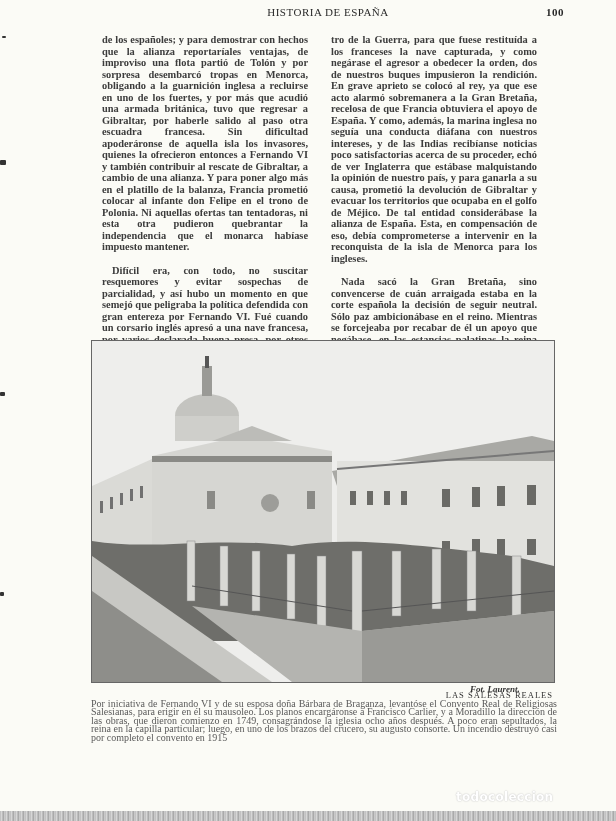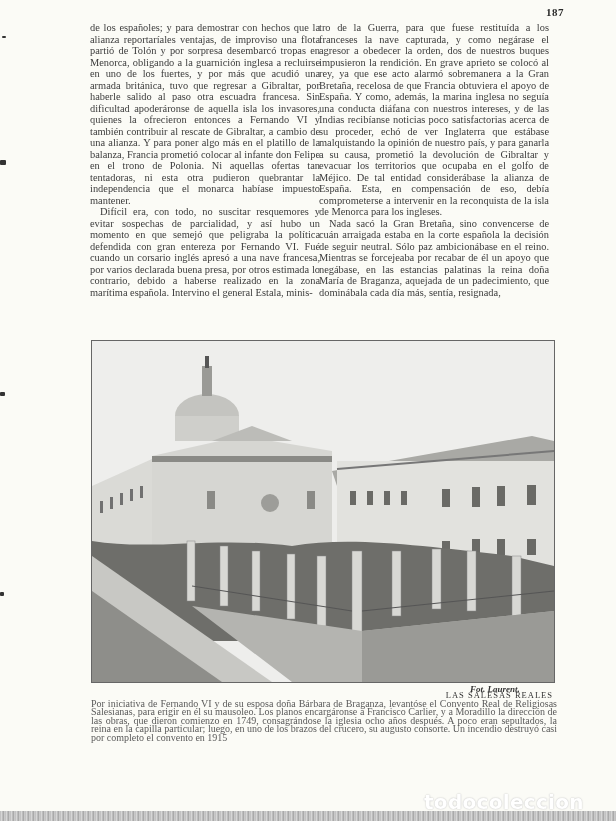--- a/index.html
+++ b/index.html
@@ -14,21 +14,21 @@
       font-family: "Liberation Serif", serif; font-size: 11px; letter-spacing: 0.5px;
       color: #2a2a2a;
     }
     .page-header .title { position: absolute; left: 0; right: 0; text-align: center; top: 0; }
     .page-header .pnum { position: absolute; right: 0; top: 0; font-weight: bold; }
     .col {
       position: absolute; top: 22px; width: 230px;
       font-family: "Liberation Serif", serif; font-size: 10.4px; line-height: 11.5px;
       text-align: justify; color: #3c3c3c;
     }
-    .col p { margin: 0; text-indent: 0; }
+    .col p { margin: 12px; text-indent: 0; font-weight: bold; }
     .col p.indent { text-indent: 10px; }
     .col-left { left: 90px; }
     .col-right { left: 319px; }
     .photo {
       position: absolute; left: 91px; top: 340px; width: 462px; height: 341px;
       border: 1px solid #666;
       background: linear-gradient(180deg, #f0f0ee 0%, #ebebe8 30%, #d8d8d4 45%, #9a9a96 60%, #6e6e6a 75%, #a8a8a4 90%, #d4d4d0 100%);
       overflow: hidden;
     }
     .photo svg { position: absolute; left: 0; top: 0; }
@@ -39,36 +39,37 @@
     .caption-title {
       position: absolute; left: 91px; top: 690px; width: 462px; text-align: right;
       font-family: "Liberation Serif", serif; font-size: 8.5px; letter-spacing: 1px; color: #333;
     }
     .caption-text {
       position: absolute; left: 91px; top: 700px; width: 466px;
       font-family: "Liberation Serif", serif; font-size: 10px; line-height: 8.4px;
       text-align: justify; color: #5a5a5a;
     }
     .watermark {
-      position: absolute; left: 424px; top: 790px;
-      font-family: "DejaVu Sans", sans-serif; font-weight: bold; font-size: 20px;
+      position: absolute; left: 456px; top: 790px;
+      font-family: "DejaVu Sans", sans-serif; font-weight: bold; font-size: 12px;
       color: #ffffff; letter-spacing: 0.3px;
       text-shadow: 0 0 1px #c8c8c8, 0 0 2px #d0d0d0;
     }
     .bottom-strip {
       position: absolute; left: 0; top: 811px; width: 616px; height: 10px;
       background: repeating-linear-gradient(90deg, #b8b8b8 0px, #e0e0e0 2px, #9a9a9a 3px, #d8d8d8 5px);
     }
     .margin-mark { position: absolute; background: #333; border-radius: 1px; }
   </style>
 </head>
 <body>
 
 <div class="page-header">
-  <span class="pnum">187</span>
+  <span class="title">HISTORIA DE ESPAÑA</span>
+  <span class="pnum">100</span>
 </div>
 
 <div class="margin-mark" style="left:2px;top:36px;width:4px;height:2px;"></div>
 <div class="margin-mark" style="left:0px;top:160px;width:6px;height:5px;"></div>
 <div class="margin-mark" style="left:0px;top:392px;width:5px;height:4px;"></div>
 <div class="margin-mark" style="left:0px;top:592px;width:4px;height:4px;"></div>
 
 <div class="col col-left">
   <p>de los españoles; y para demostrar con hechos que la alianza reportaríales ventajas, de improviso una flota partió de Tolón y por sorpresa desembarcó tropas en Menorca, obligando a la guarnición inglesa a recluirse en uno de los fuertes, y por más que acudió una armada británica, tuvo que regresar a Gibraltar, por haberle salido al paso otra escuadra francesa. Sin dificultad apoderáronse de aquella isla los invasores, quienes la ofrecieron entonces a Fernando VI y también contribuir al rescate de Gibraltar, a cambio de una alianza. Y para poner algo más en el platillo de la balanza, Francia prometió colocar al infante don Felipe en el trono de Polonia. Ni aquellas ofertas tan tentadoras, ni esta otra pudieron quebrantar la independencia que el monarca habíase impuesto mantener.</p>
   <p class="indent">Difícil era, con todo, no suscitar resquemores y evitar sospechas de parcialidad, y así hubo un momento en que semejó que peligraba la política defendida con gran entereza por Fernando VI. Fué cuando un corsario inglés apresó a una nave francesa, por varios declarada buena presa, por otros estimada lo contrario, debido a haberse realizado en la zona marítima española. Intervino el general Estala, minis-</p>

